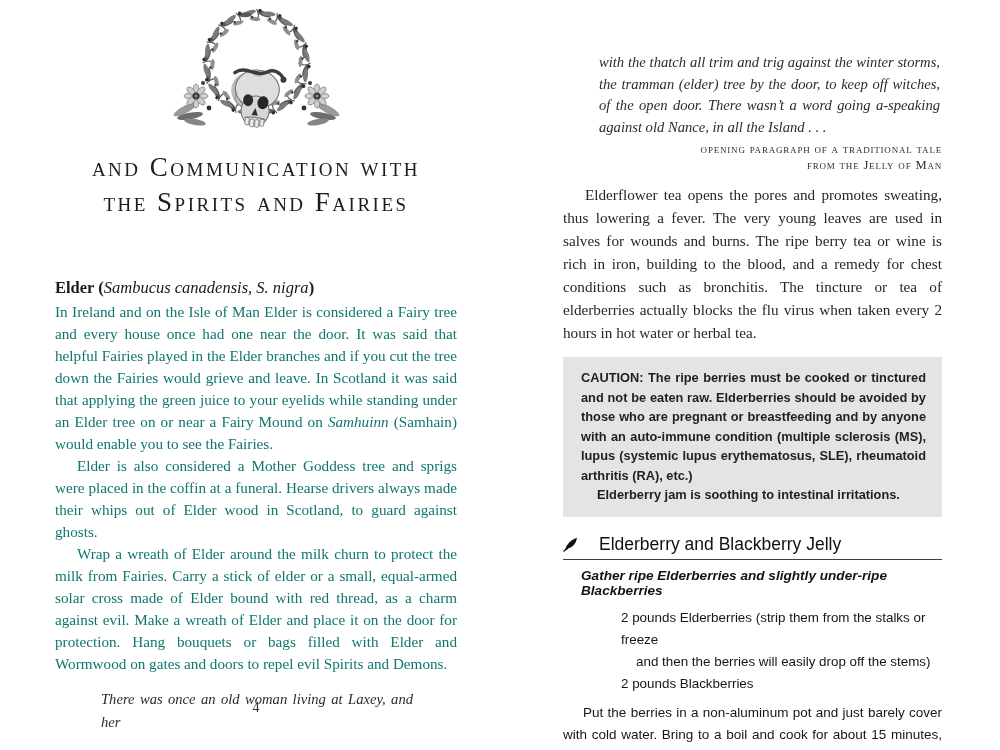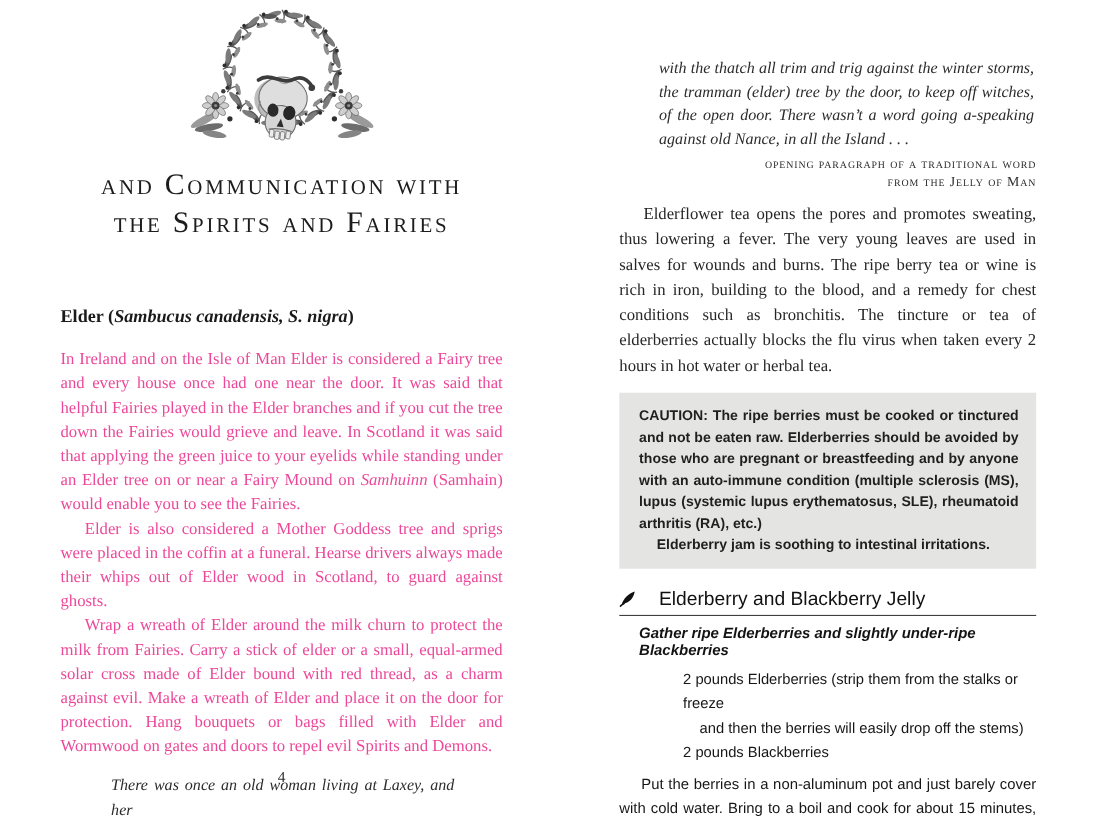--- a/index.html
+++ b/index.html
@@ -14,22 +14,22 @@
   .wreath-wrap { text-align:center; margin-top:5px; height:141px; }
   .chapter-title {
     margin-top:4px; text-align:center;
     font-family:"Liberation Serif", serif;
     font-variant:small-caps; font-weight:400;
     font-size:27px; line-height:35px; letter-spacing:2.5px; color:#1c1c1c;
   }
   .sec-heading {
     margin-top:58px; font-weight:bold; font-size:16.5px; color:#1a1a1a;
   }
-  .sec-heading i { font-weight:bold; }
-  .body-copy { margin-top:18px; font-size:15.2px; line-height:22px; text-align:justify; color:#ec4899; }
+  .sec-heading i { font-weight:normal; }
+  .body-copy { margin-top:3px; font-size:15.2px; line-height:22px; text-align:justify; color:#0f766e; }
   .body-copy p { margin:0; }
   .body-copy p.ind { text-indent:22px; }
   .left-quote {
     margin:13px 0 0 46px; width:312px;
     font-style:italic; font-size:14.6px; line-height:22.5px; color:#2b2b2b;
   }
   .jlast { text-align:justify; text-align-last:justify; }
   .pageno-left {
     position:absolute; left:55px; top:700px; width:402px;
     text-align:center; font-size:14px; color:#333;
@@ -195,21 +195,21 @@
 
 
     <div class="right-quote">
       <div class="jlast">with the thatch all trim and trig against the winter storms,</div>
       <div class="jlast">the tramman (elder) tree by the door, to keep off witches,</div>
       <div class="jlast">of the open door. There wasn’t a word going a-speaking</div>
       <div>against old Nance, in all the Island . . .</div>
     </div>
 
     <div class="attribution">
-      <div>opening paragraph of a traditional word</div>
+      <div>opening paragraph of a traditional tale</div>
       <div>from the Jelly of Man</div>
     </div>
 
     <div class="rp-body">
       <p>Elderflower tea opens the pores and promotes sweating, thus lowering a fever. The very young leaves are used in salves for wounds and burns. The ripe berry tea or wine is rich in iron, building to the blood, and a remedy for chest conditions such as bronchitis. The tincture or tea of elderberries actually blocks the flu virus when taken every 2 hours in hot water or herbal tea.</p>
     </div>
 
     <div class="caution-box">
       <p><b>CAUTION:</b><span> The ripe berries must be cooked or tinctured and not be eaten raw. Elderberries should be avoided by those who are pregnant or breastfeeding and by anyone with an auto-immune condition (multiple sclerosis (MS), lupus (systemic lupus erythematosus, SLE), rheumatoid arthritis (RA), etc.)</span></p>
       <p class="l2">Elderberry jam is soothing to intestinal irritations.</p>

